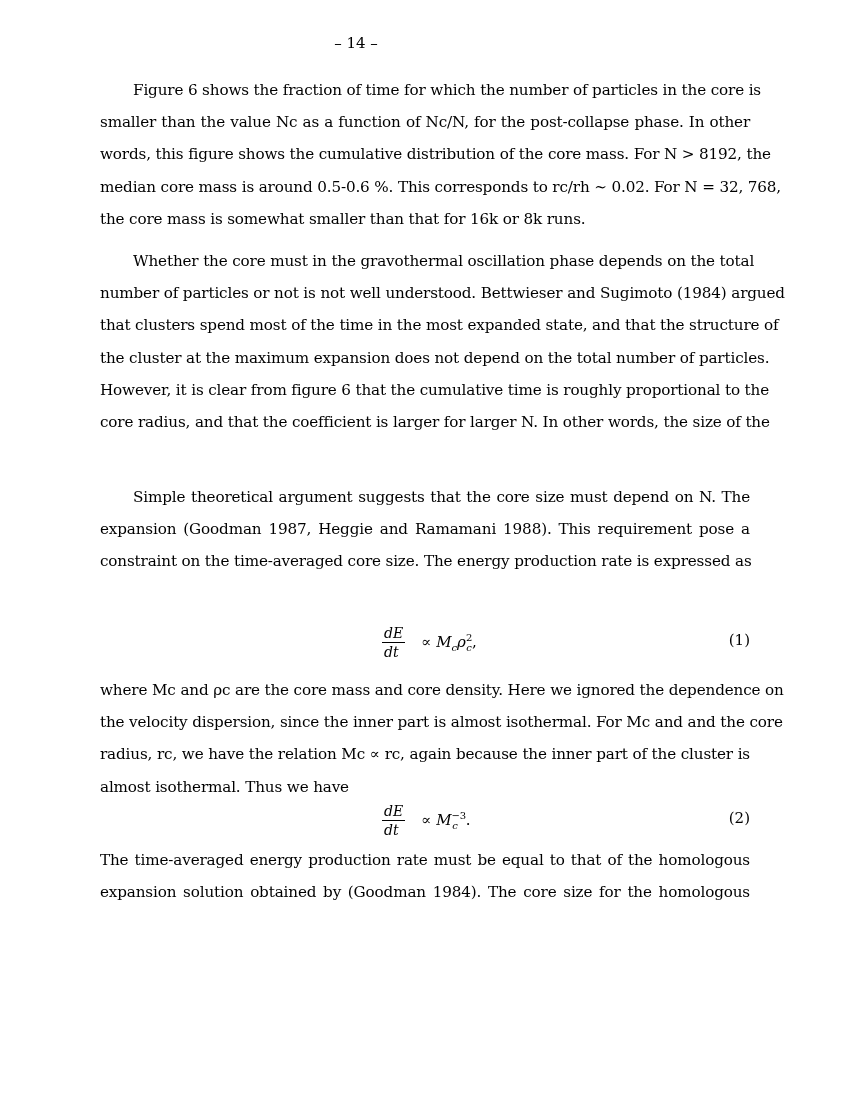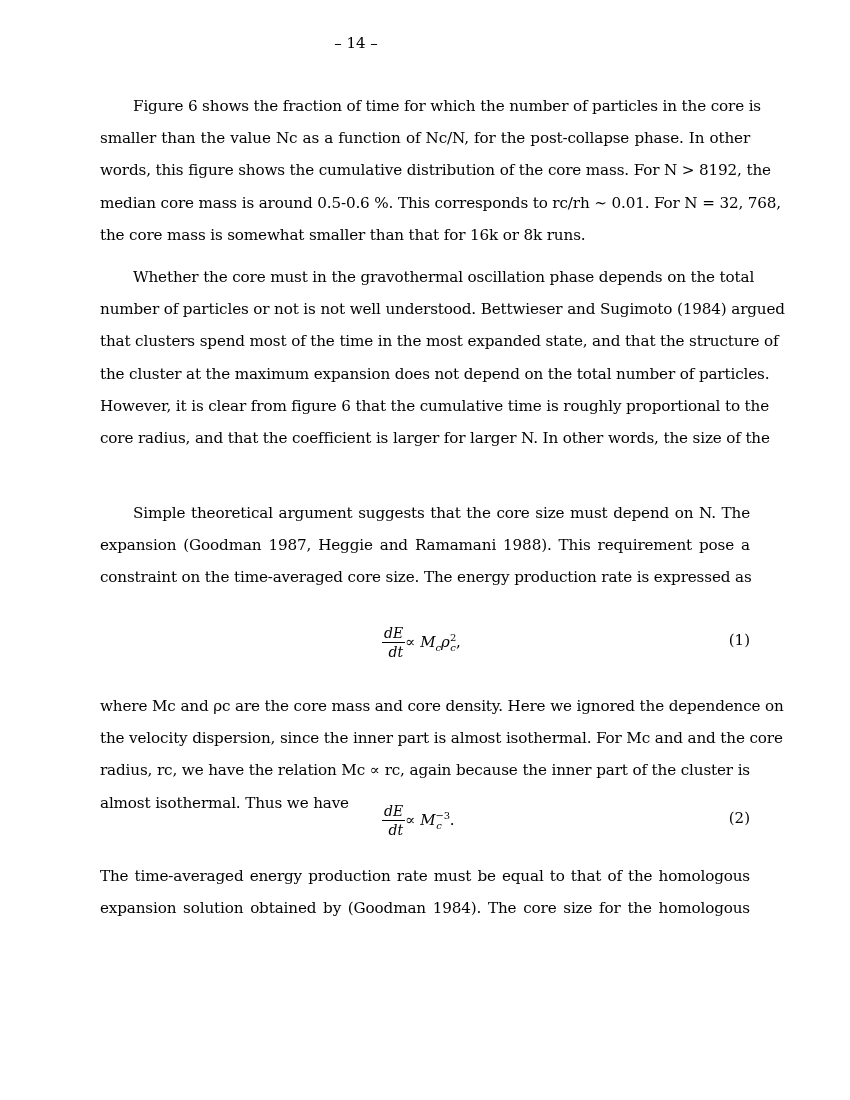--- a/index.html
+++ b/index.html
@@ -8,56 +8,56 @@
       font-family: "DejaVu Serif", "Liberation Serif", serif;
       color: #000000;
     }
     .page-number {
       position: absolute; top: 34px; left: 0; width: 712px;
       text-align: center; font-size: 15px;
     }
     .body-text {
       position: absolute; left: 100px; width: 650px;
       font-size: 15.2px; line-height: 32.2px;
-      text-align: justify; letter-spacing: -0.15px; margin-top: 16px;
+      text-align: justify; letter-spacing: -0.15px;
     }
     .line {
       display: block; height: 32.2px; white-space: nowrap;
       text-align: justify; text-align-last: justify;
     }
     .line.last { text-align-last: left; }
     .line.indent { text-indent: 33px; }
     .m { font-style: italic; }
     .eq {
       position: absolute; left: 100px; width: 650px; height: 50px;
     }
     .eq-body {
       position: absolute; left: 282px; top: 0; font-size: 15px;
       display: flex; align-items: center; height: 50px;
     }
-    .frac { display: inline-flex; flex-direction: column; align-items: flex-end; margin-right: 0; }
+    .frac { display: inline-flex; flex-direction: column; align-items: flex-start; margin-right: 16px; }
     .frac .num, .frac .den { font-style: italic; font-size: 14px; line-height: 18px; padding: 0 2px; }
     .frac .bar { width: 100%; border-top: 1px solid #000; }
     .eq-rhs { font-size: 15px; }
     .eq-rhs sub { font-size: 10px; }
     .eq-rhs sup { font-size: 10px; }
     .eq-number { position: absolute; right: 0; top: 14px; font-size: 15px; }
   </style>
 </head>
 <body>
 
 <div>
 
   <div class="page-number">– 14 –</div>
 
   <div class="body-text" style="top:74px;">
     <span class="line indent">Figure 6 shows the fraction of time for which the number of particles in the core is</span>
     <span class="line">smaller than the value Nc as a function of Nc/N, for the post-collapse phase. In other</span>
     <span class="line">words, this figure shows the cumulative distribution of the core mass. For N &gt; 8192, the</span>
-    <span class="line">median core mass is around 0.5-0.6 %. This corresponds to rc/rh ∼ 0.01. For N = 32, 768,</span>
+    <span class="line">median core mass is around 0.5-0.6 %. This corresponds to rc/rh ∼ 0.02. For N = 32, 768,</span>
     <span class="line last">the core mass is somewhat smaller than that for 16k or 8k runs.</span>
   </div>
 
   <div class="body-text" style="top:245px;">
     <span class="line indent">Whether the core must in the gravothermal oscillation phase depends on the total</span>
     <span class="line">number of particles or not is not well understood. Bettwieser and Sugimoto (1984) argued</span>
     <span class="line">that clusters spend most of the time in the most expanded state, and that the structure of</span>
     <span class="line">the cluster at the maximum expansion does not depend on the total number of particles.</span>
     <span class="line">However, it is clear from figure 6 that the cumulative time is roughly proportional to the</span>
     <span class="line">core radius, and that the coefficient is larger for larger N. In other words, the size of the</span>

